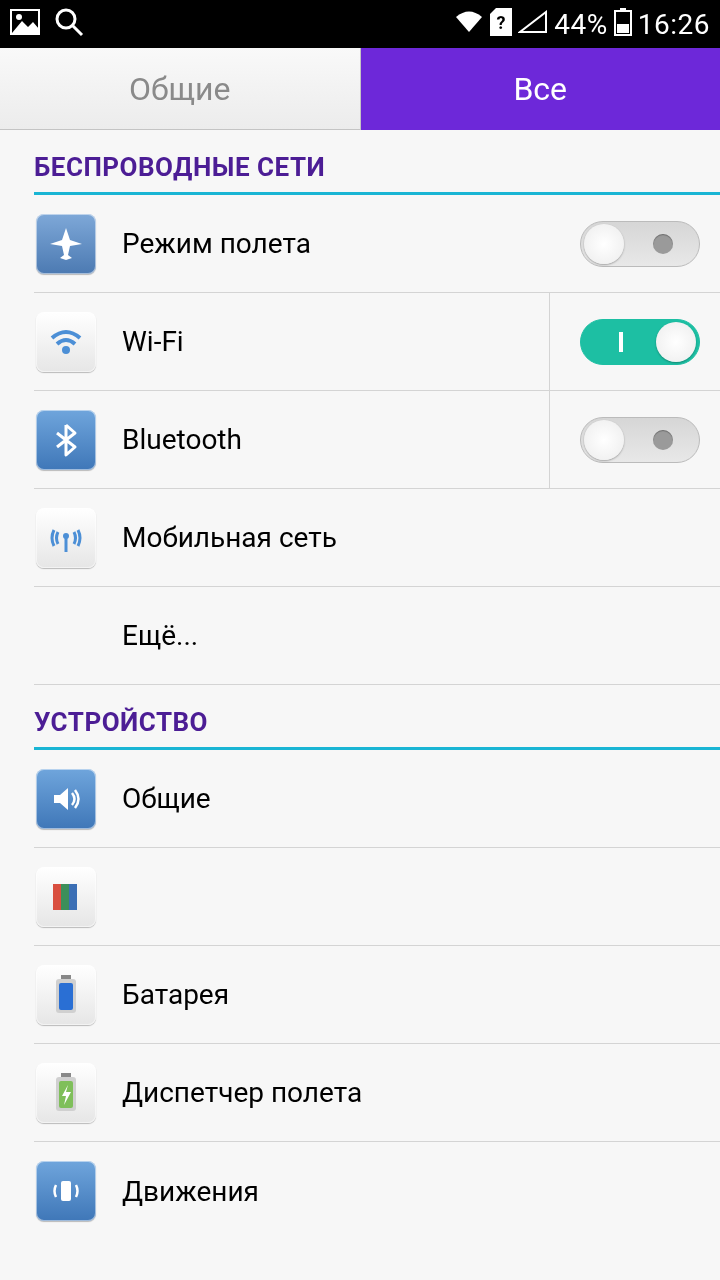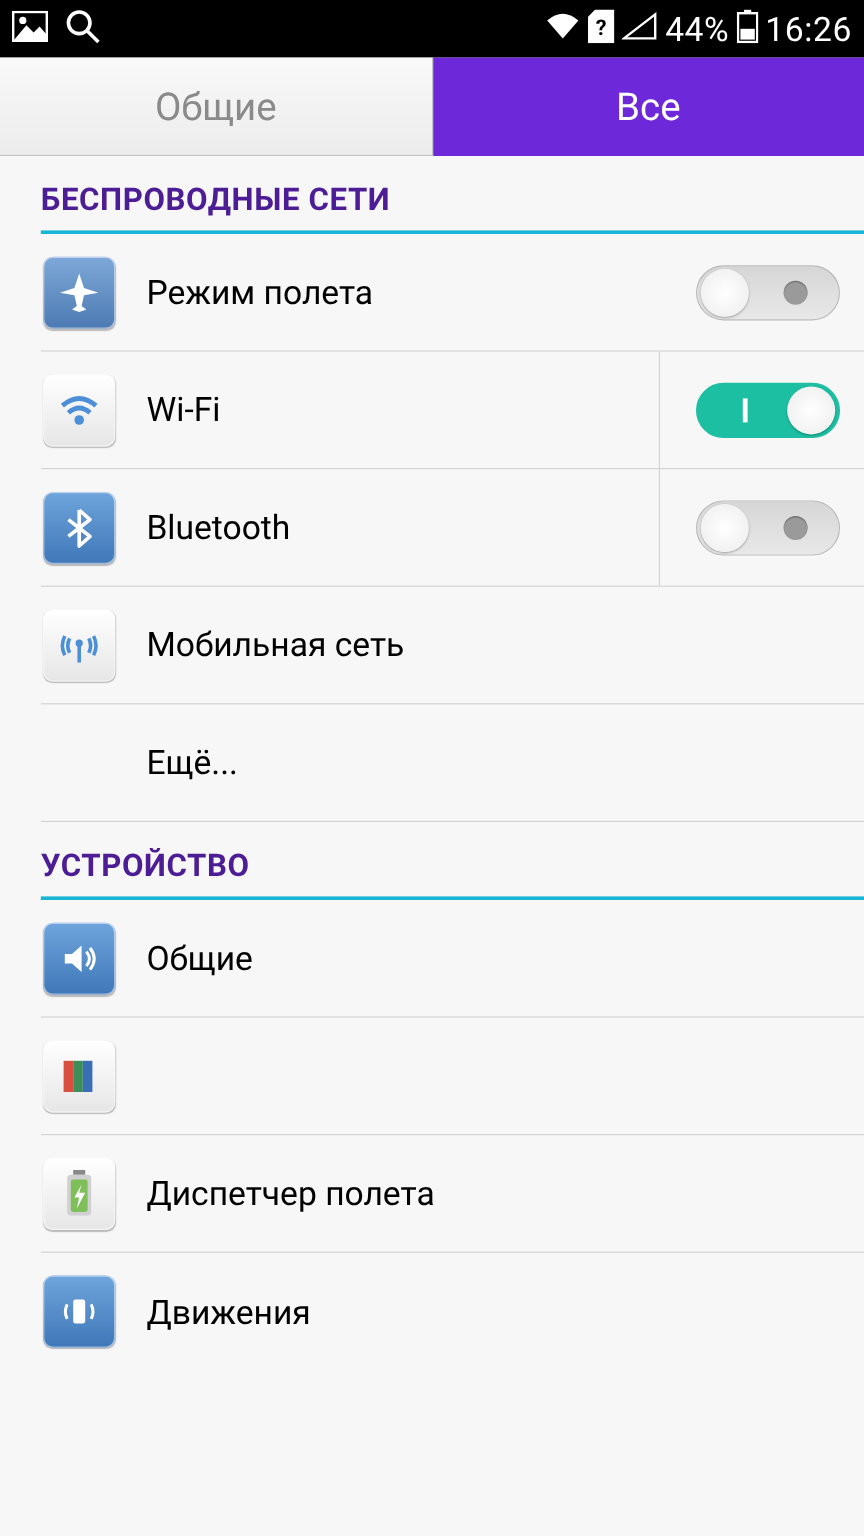--- a/index.html
+++ b/index.html
@@ -178,20 +178,32 @@
         <svg width="42" height="42" viewBox="0 0 42 42">
             <rect x="8" y="8" width="8" height="26" fill="#d94f3f"></rect>
             <rect x="16" y="8" width="8" height="26" fill="#3d8f5a"></rect>
             <rect x="24" y="8" width="8" height="26" fill="#3b6fb5"></rect>
           </svg>
       </div>
     </div>
   </div>
 
 
+  <div class="row">
+    <div class="row-icon">
+      <div class="icon-tile" style="background:linear-gradient(#fff,#e6e6e6);">
+        <svg width="30" height="44" viewBox="0 0 30 44">
+            <rect x="10" y="2" width="10" height="4" fill="#888"></rect>
+            <rect x="5" y="6" width="20" height="34" rx="3" fill="#d0d0d0"></rect>
+            <rect x="8" y="10" width="14" height="27" rx="2" fill="#2a6fd4"></rect>
+          </svg>
+      </div>
+    </div>
+    <div class="row-label">Батарея</div>
+  </div>
 
   <div class="row">
     <div class="row-icon">
       <div class="icon-tile" style="background:linear-gradient(#fff,#e6e6e6);">
         <svg width="30" height="44" viewBox="0 0 30 44">
             <rect x="10" y="2" width="10" height="4" fill="#888"></rect>
             <rect x="5" y="6" width="20" height="34" rx="3" fill="#d0d0d0"></rect>
             <rect x="8" y="10" width="14" height="27" rx="2" fill="#7fbf5a"></rect>
             <path d="M17 14 L11 25 H15 L13 34 L20 21 H15 Z" fill="#fff"></path>
           </svg>

